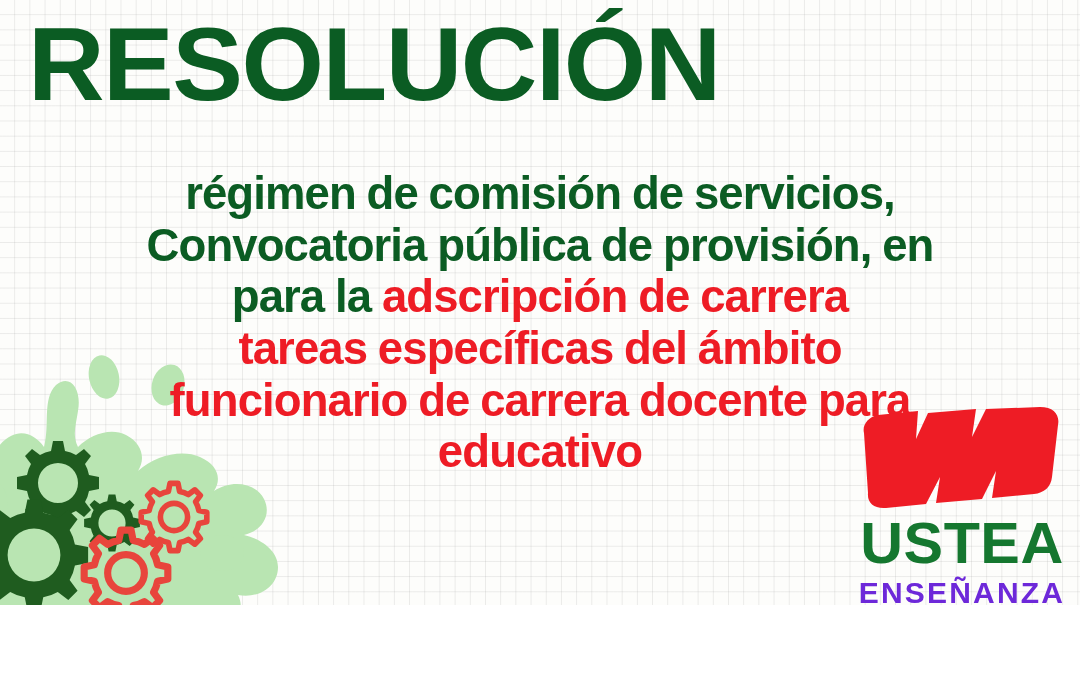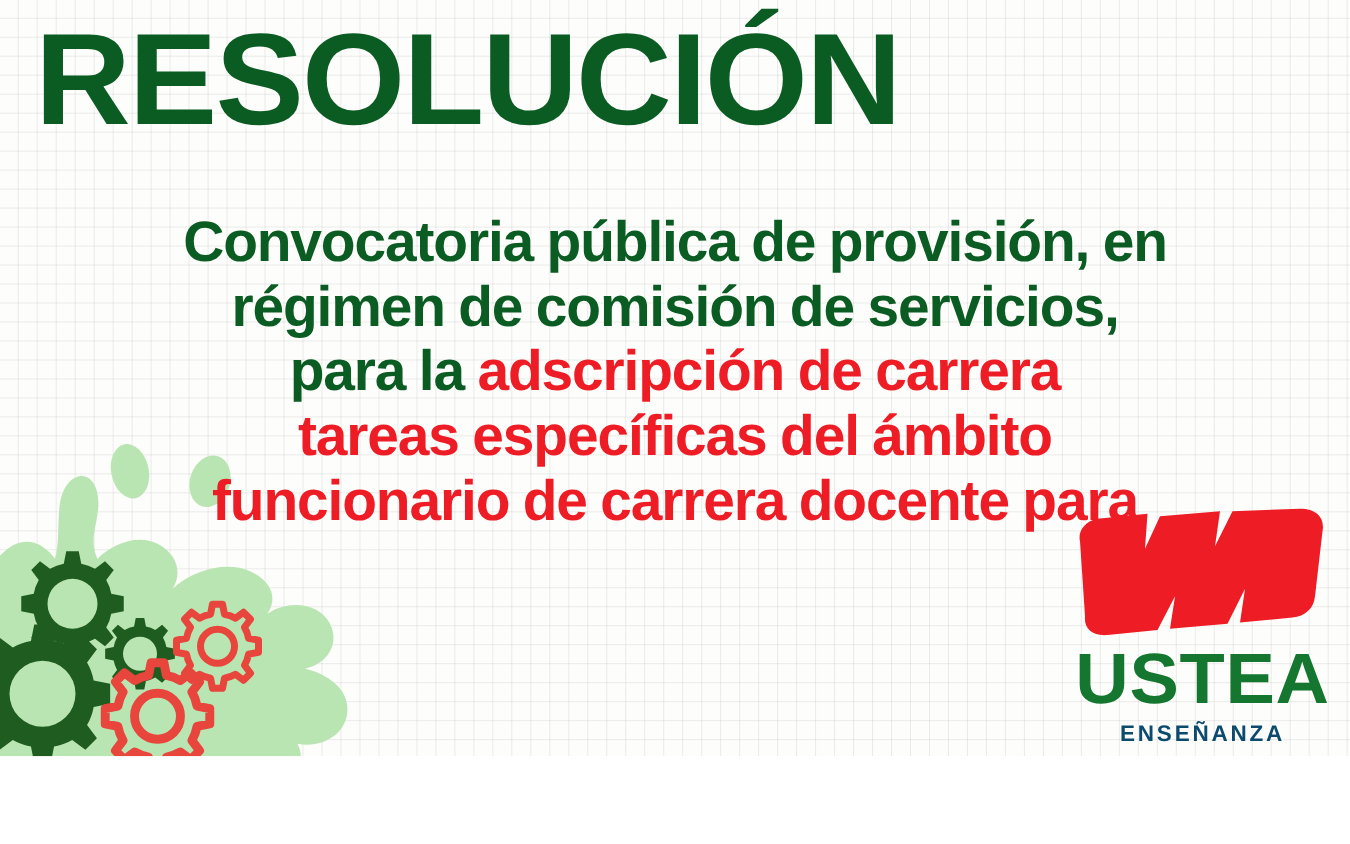--- a/index.html
+++ b/index.html
@@ -105,24 +105,24 @@
     color: #15772f;
     font-family: "Liberation Sans", sans-serif;
     font-weight: 700;
     font-size: 57px;
     letter-spacing: 0.5px;
     line-height: 1;
     transform: scaleX(1.04);
   }
   .logo-sub {
     margin: 6px 0 0 0;
-    color: #0c4a6e;
-    font-family: "Liberation Sans", sans-serif;
-    font-weight: 700;
-    font-size: 18px;
+    color: #6d28d9;
+    font-family: "Liberation Sans", sans-serif;
+    font-weight: 700;
+    font-size: 30px;
     letter-spacing: 2.2px;
     line-height: 1;
   }
 </style>
 </head>
 <body>
 
 <div id="poster">
 
   <div class="grid-layer"></div>
@@ -212,33 +212,36 @@
       </g>
     </svg>
   </div>
 
   <div class="content">
 
     <h1 class="title">RESOLUCIÓN</h1>
 
     <div class="body-block">
       <span class="ln">
+        <span class="g">régimen de comisión de servicios,</span>
+      </span>
+      <span class="ln">
         <span class="g">Convocatoria pública de provisión, en</span>
       </span>
       <span class="ln">
-        <span class="g">régimen de comisión de servicios,</span>
-      </span>
-      <span class="ln">
         <span class="g">para la </span><span class="r">adscripción de carrera</span>
       </span>
       <span class="ln">
         <span class="r">tareas específicas del ámbito</span>
       </span>
       <span class="ln">
         <span class="r">funcionario de carrera docente para</span>
+      </span>
+      <span class="ln">
+        <span class="r">educativo</span>
       </span>
     </div>
   </div>
 
   <div class="logo">
     <svg class="logo-mark" viewBox="0 0 208 112" xmlns="http://www.w3.org/2000/svg" aria-hidden="true">
       <path fill="#ee1c25" d="
         M 6 28
         C 4 20, 10 12, 20 10
         L 60 6

